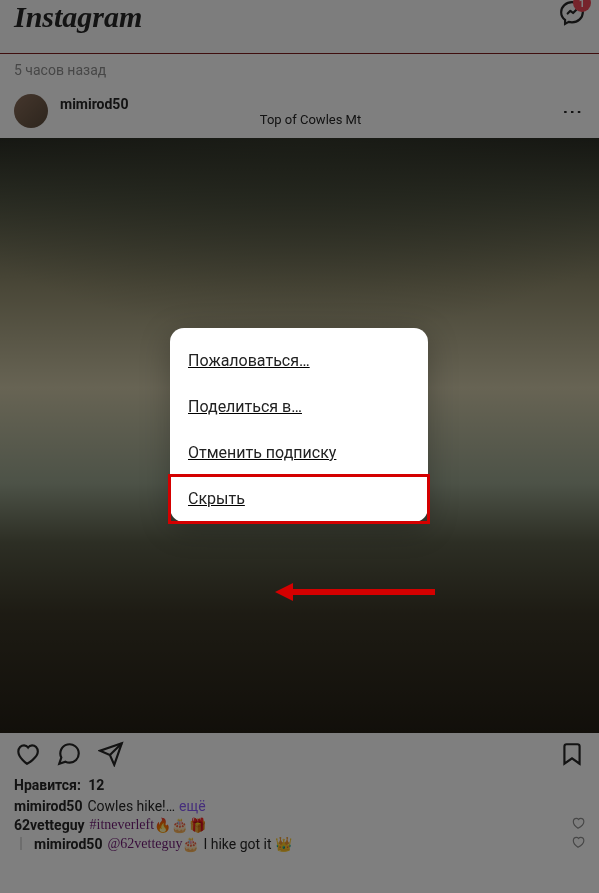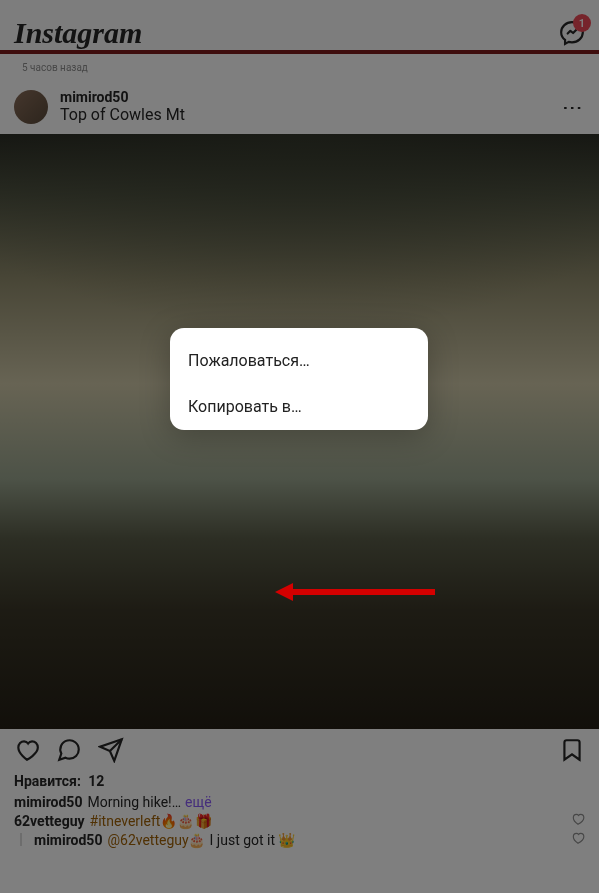--- a/index.html
+++ b/index.html
@@ -7,24 +7,24 @@
     width: 599px;
     height: 893px;
     font-family: -apple-system, BlinkMacSystemFont, "Segoe UI", Roboto, Helvetica, Arial, sans-serif;
     background: #fff;
     overflow: hidden;
     position: relative;
   }
   .header {
     height: 54px;
     display: flex;
-    align-items: flex-end;
+    align-items: flex-start;
     justify-content: space-between;
     padding: 0 14px;
-    border-bottom: 4px solid #7f1d1d;
+    border-bottom: 1px solid #7f1d1d;
     background: #fafafa;
   }
   .logo {
     font-family: 'Brush Script MT', cursive;
     font-size: 30px;
     font-weight: 600;
     font-style: italic;
     color: #262626;
   }
   .messenger {
@@ -39,22 +39,22 @@
     font-size: 11px;
     width: 18px;
     height: 18px;
     border-radius: 50%;
     display: flex;
     align-items: center;
     justify-content: center;
     font-weight: 600;
   }
   .timestamp {
-    padding: 8px 22px;
-    font-size: 10px;
+    padding: 8px 14px;
+    font-size: 14px;
     color: #8e8e8e;
   }
   .post-header {
     display: flex;
     align-items: center;
     padding: 8px 14px 10px 14px;
   }
   .avatar {
     width: 34px;
     height: 34px;
@@ -63,22 +63,23 @@
     margin-right: 12px;
     flex-shrink: 0;
   }
   .user-info { flex: 1; }
   .username {
     font-weight: 700;
     font-size: 14px;
     color: #262626;
   }
   .location {
-    font-size: 16px;
-    color: #262626;
+    font-size: 13px;
+    color: #262626;
+    text-align: center;
   }
   .more-dots {
     font-size: 20px;
     color: #262626;
     letter-spacing: -2px;
     writing-mode: vertical-rl;
     cursor: pointer;
   }
   .post-image {
     width: 599px;
@@ -120,21 +121,21 @@
     padding: 1px 14px;
     font-size: 14px;
     color: #262626;
     display: flex;
     align-items: center;
   }
   .caption .author, .comment-row .author {
     font-weight: 700;
     margin-right: 5px;
   }
-  .hashtag, .mention { color: #a16207; }
+  .hashtag, .mention { color: #701a75; font-family: Liberation Serif, serif; }
   .more-link { color: #8b5cf6; margin-left: 4px; }
   .nested {
     padding-left: 34px;
     position: relative;
   }
   .nested::before {
     content: '';
     position: absolute;
     left: 20px;
     top: 3px;
@@ -157,20 +158,21 @@
   
   .modal {
     position: absolute;
     left: 170px;
     top: 328px;
     width: 258px;
     background: #fff;
     border-radius: 14px;
     padding: 10px 0 0 0;
     box-shadow: 0 6px 30px rgba(0,0,0,0.25);
+    text-decoration: underline;
   }
   .modal-item {
     padding: 13px 18px;
     font-size: 16px;
     color: #222;
     cursor: pointer;
     line-height: 1.25;
   }
   .modal-item.highlight {
     outline: 3px solid #d40000;
@@ -259,50 +261,52 @@
   </span>
 </div>
 
 <div class="likes">
   <span>Нравится:</span>
   <span class="likes-count">12</span>
 </div>
 
 <div class="caption">
   <span class="author">mimirod50</span>
-  <span>Morning hike!</span>
+  <span>Cowles hike!</span>
   <span>…</span>
   <span class="more-link">ещё</span>
 </div>
 
 <div class="comment-row">
   <span class="author">62vetteguy</span>
   <span class="hashtag">#itneverleft</span>
   <span> 🔥🎂🎁</span>
   <span class="heart-small">
     <svg width="14" height="14" viewBox="0 0 24 24" fill="none" stroke="#8e8e8e" stroke-width="2">
         <path d="M12 21s-8-5.3-8-11.2C4 6.3 6.5 4 9.3 4c1.6 0 2.9.8 3.7 2 .8-1.2 2.1-2 3.7-2C19.5 4 22 6.3 22 9.8 22 15.7 12 21 12 21z"></path>
       </svg>
   </span>
 </div>
 
 <div class="comment-row nested">
   <span class="author">mimirod50</span>
   <span class="mention">@62vetteguy</span>
-  <span> 🎂 I just got it 👑</span>
+  <span> 🎂 I hike got it 👑</span>
   <span class="heart-small">
     <svg width="14" height="14" viewBox="0 0 24 24" fill="none" stroke="#8e8e8e" stroke-width="2">
         <path d="M12 21s-8-5.3-8-11.2C4 6.3 6.5 4 9.3 4c1.6 0 2.9.8 3.7 2 .8-1.2 2.1-2 3.7-2C19.5 4 22 6.3 22 9.8 22 15.7 12 21 12 21z"></path>
       </svg>
   </span>
 </div>
 
 <div class="overlay"></div>
 
 <div class="modal">
   <div class="modal-item">Пожаловаться…</div>
-  <div class="modal-item">Копировать в…</div>
+  <div class="modal-item">Поделиться в…</div>
+  <div class="modal-item">Отменить подписку</div>
+  <div class="modal-item highlight">Скрыть</div>
 </div>
 
 <div class="arrow">
   <div class="arrow-head"></div>
   <div class="arrow-line"></div>
 </div>
 
 </body></html>

